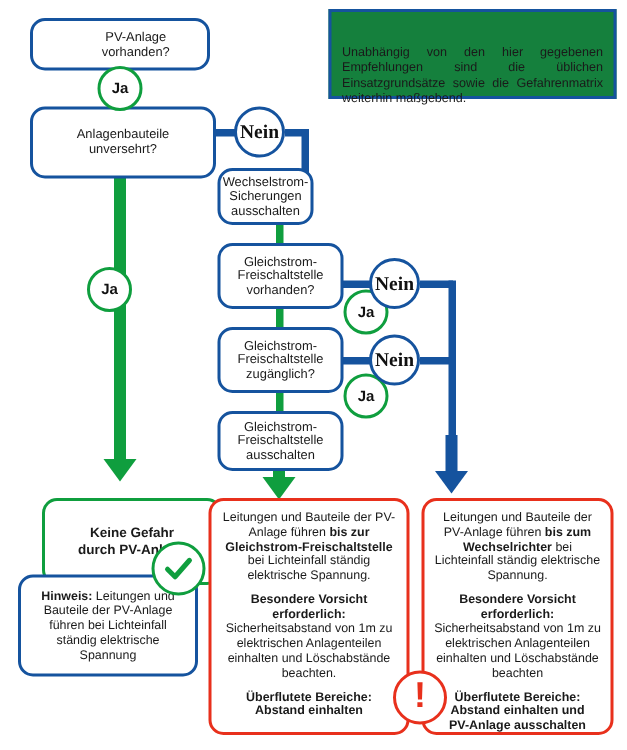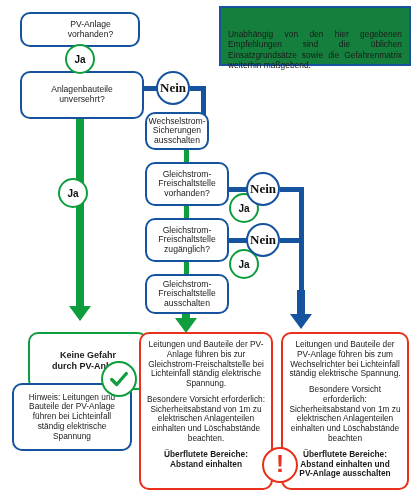--- a/index.html
+++ b/index.html
@@ -105,21 +105,21 @@
     font-size: 8.3px;
     line-height: 1.18;
     color: #1a1a1a;
     text-align: center;
     padding: 6px 5px;
     z-index: 3;
   }
   .txtbox.red { border: 2.2px solid #e8301c; }
   .txtbox p { margin: 0 0 6px 0; }
   .txtbox p:last-child { margin-bottom: 0; }
-  .txtbox b { font-weight: normal; }
+  .txtbox b { font-weight: bold; }
   .emph { font-weight: bold; }
 
   
   .badge {
     position: absolute;
     border-radius: 50%;
     background: #fff;
     display: flex;
     align-items: center;
     justify-content: center;

